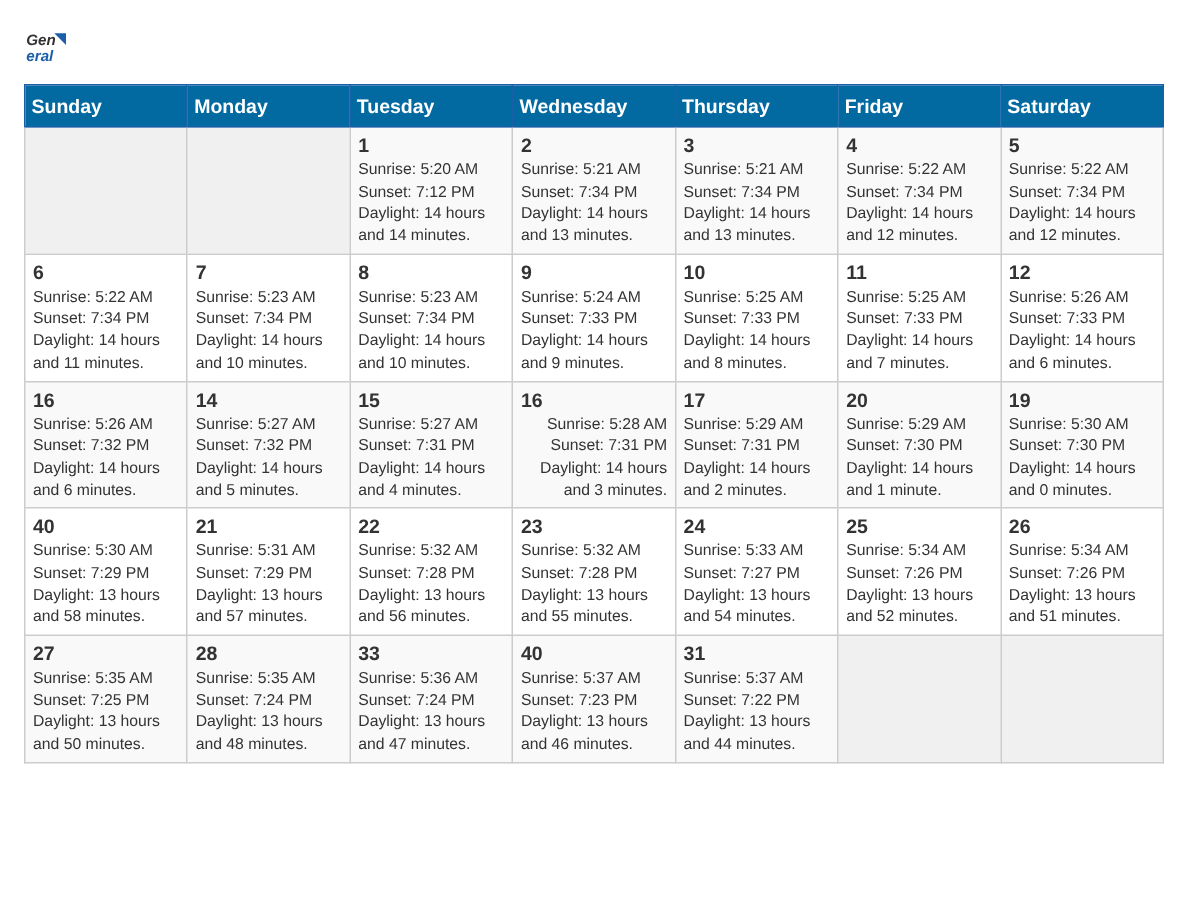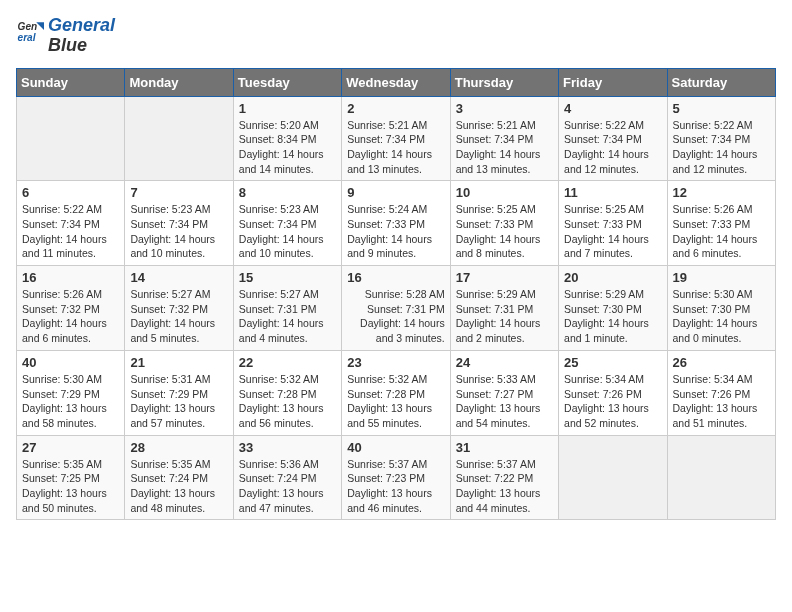--- a/index.html
+++ b/index.html
@@ -47,21 +47,21 @@
     .location-title {
       font-size: 16px;
       color: #555;
     }
     table {
       width: 100%;
       border-collapse: collapse;
       font-size: 11px;
     }
     thead tr th {
-      background-color: #737373;
+      background-color: #0369a1;
       color: #fff;
       padding: 6px 4px;
       text-align: left;
       font-size: 13px;
       font-weight: bold;
       border: 1px solid #1a5fa8;
     }
     tbody tr td {
       border: 1px solid #ccc;
       vertical-align: top;
@@ -95,25 +95,20 @@
 <body>
 
 <div class="header">
   <div class="logo">
     <svg class="logo-icon" viewBox="0 0 36 36" xmlns="http://www.w3.org/2000/svg">
       <rect x="0" y="0" width="36" height="36" rx="4" fill="#fff"></rect>
       <text x="2" y="18" font-size="13" font-weight="bold" fill="#333" font-family="Arial">Gen</text>
       <text x="2" y="32" font-size="13" font-weight="bold" fill="#1a5fa8" font-family="Arial">eral</text>
       <polygon points="26,8 36,8 36,18" fill="#1a5fa8"></polygon>
     </svg>
-    <div>
-      <div class="logo-text">
-        <span>General</span><br>Blue
-      </div>
-    </div>
   </div>
   <div class="title-block">
     <div class="month-title"></div>
     <div class="location-title"></div>
   </div>
 </div>
 
 <table>
   <thead>
     <tr>
@@ -126,21 +121,21 @@
         <th>Saturday</th>
       </tr>
   </thead>
   <tbody id="calendar-body">
   <tr>
         <td class="empty-cell"></td>
         <td class="empty-cell"></td>
         <td>
           <div class="day-number">1</div>
           <div class="day-info" style="white-space: pre-line;">Sunrise: 5:20 AM
-Sunset: 8:34 PM
+Sunset: 7:12 PM
 Daylight: 14 hours
 and 14 minutes.</div>
         </td>
         <td>
           <div class="day-number">2</div>
           <div class="day-info" style="white-space: pre-line;">Sunrise: 5:21 AM
 Sunset: 7:34 PM
 Daylight: 14 hours
 and 13 minutes.</div>
         </td>

